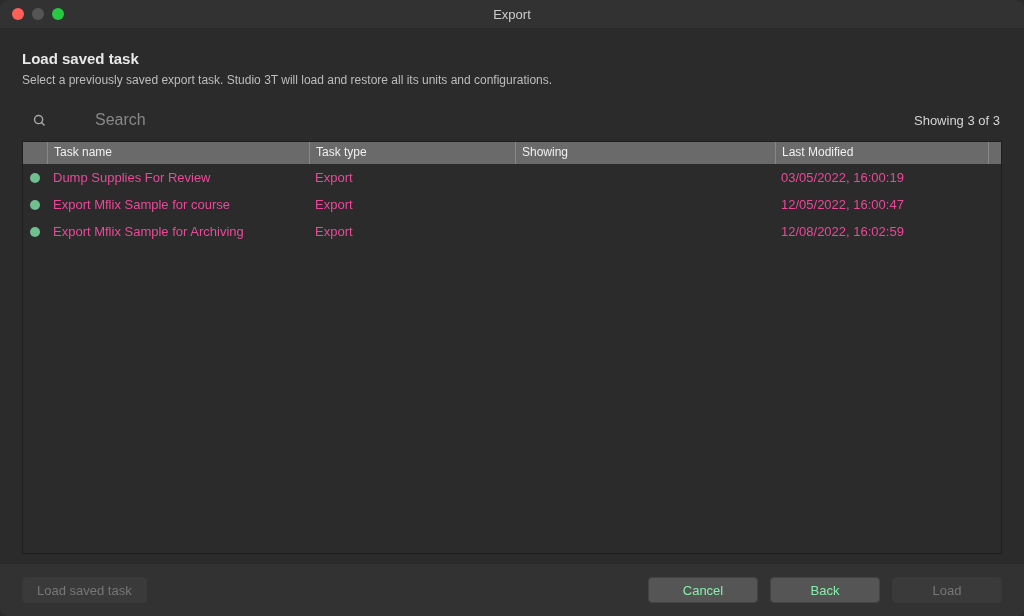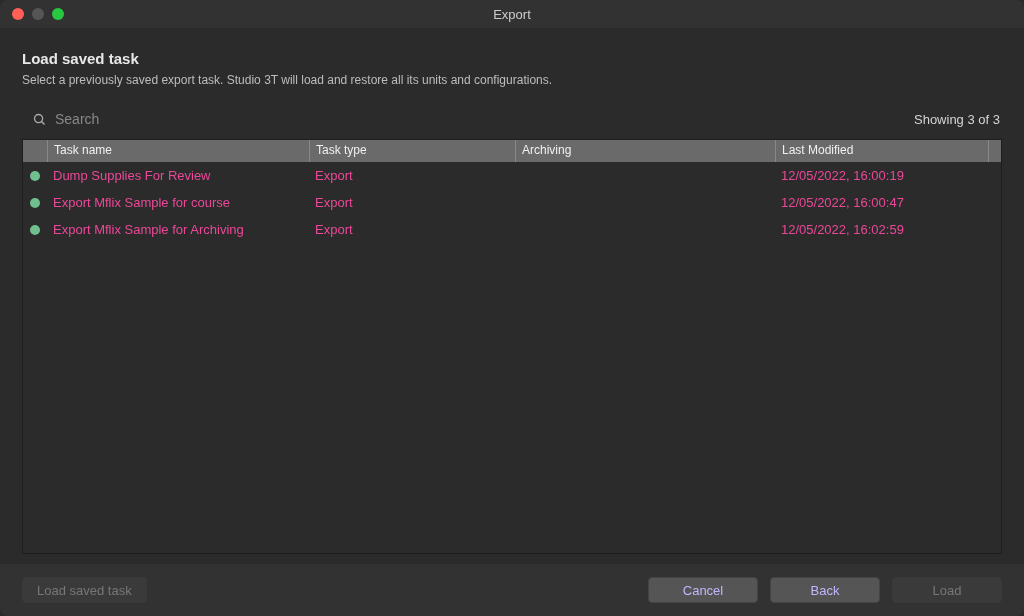--- a/index.html
+++ b/index.html
@@ -85,22 +85,23 @@
     .search-icon-wrap {
       color: #aaa;
       display: flex;
       align-items: center;
     }
     .search-input {
       background: transparent;
       border: none;
       outline: none;
       color: #3b82f6;
-      font-size: 14px;
+      font-size: 16px;
       width: 300px;
+      margin-left: 40px;
     }
     .search-input::placeholder {
       color: #888;
     }
     .results-count {
       color: #d4d4d4;
       font-size: 13px;
       padding-right: 2px;
       margin-left: 22px;
     }
@@ -172,21 +173,21 @@
       gap: 12px;
     }
     .footer-spacer { flex: 1; }
     .btn {
       height: 26px;
       padding: 0 14px;
       min-width: 110px;
       background: #555;
       border: 1px solid #444;
       border-radius: 4px;
-      color: #c4b5fd;
+      color: #86efac;
       font-size: 13px;
       cursor: pointer;
       display: inline-flex;
       align-items: center;
       justify-content: center;
     }
     .btn-disabled {
       background: #3a3a3a;
       color: #777;
       border-color: #393939;
@@ -223,51 +224,51 @@
       <input class="search-input" type="text" placeholder="Search" style="">
     </div>
     <div class="results-count">Showing 3 of 3</div>
   </div>
 
   <div class="table-container">
     <div class="table-header">
       <div class="th col-status"></div>
       <div class="th col-name">Task name</div>
       <div class="th col-type">Task type</div>
-      <div class="th col-sched">Archiving</div>
+      <div class="th col-sched">Showing</div>
       <div class="th col-mod">Last Modified</div>
       <div class="th col-tail"></div>
     </div>
     <div class="table-body">
       <div class="tr">
         <div class="td col-status">
           <div class="status-dot"></div>
         </div>
         <div class="td col-name">Dump Supplies For Review</div>
         <div class="td col-type">Export</div>
         <div class="td col-sched"></div>
-        <div class="td col-mod">12/05/2022, 16:00:19</div>
+        <div class="td col-mod">03/05/2022, 16:00:19</div>
       </div>
       <div class="tr">
         <div class="td col-status">
           <div class="status-dot"></div>
         </div>
         <div class="td col-name">Export Mflix Sample for course</div>
         <div class="td col-type">Export</div>
         <div class="td col-sched"></div>
         <div class="td col-mod">12/05/2022, 16:00:47</div>
       </div>
       <div class="tr">
         <div class="td col-status">
           <div class="status-dot"></div>
         </div>
         <div class="td col-name">Export Mflix Sample for Archiving</div>
         <div class="td col-type">Export</div>
         <div class="td col-sched"></div>
-        <div class="td col-mod">12/05/2022, 16:02:59</div>
+        <div class="td col-mod">12/08/2022, 16:02:59</div>
       </div>
     </div>
   </div>
 
   <div class="footer">
     <button class="btn btn-disabled">Load saved task</button>
     <div class="footer-spacer"></div>
     <button class="btn">Cancel</button>
     <button class="btn">Back</button>
     <button class="btn btn-disabled">Load</button>

